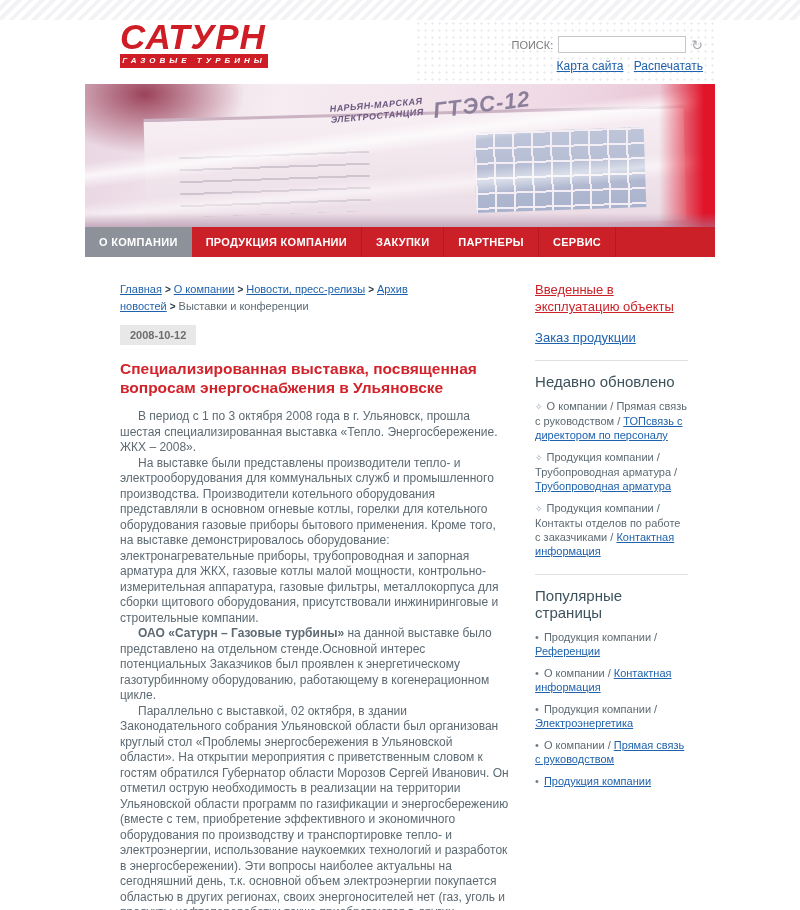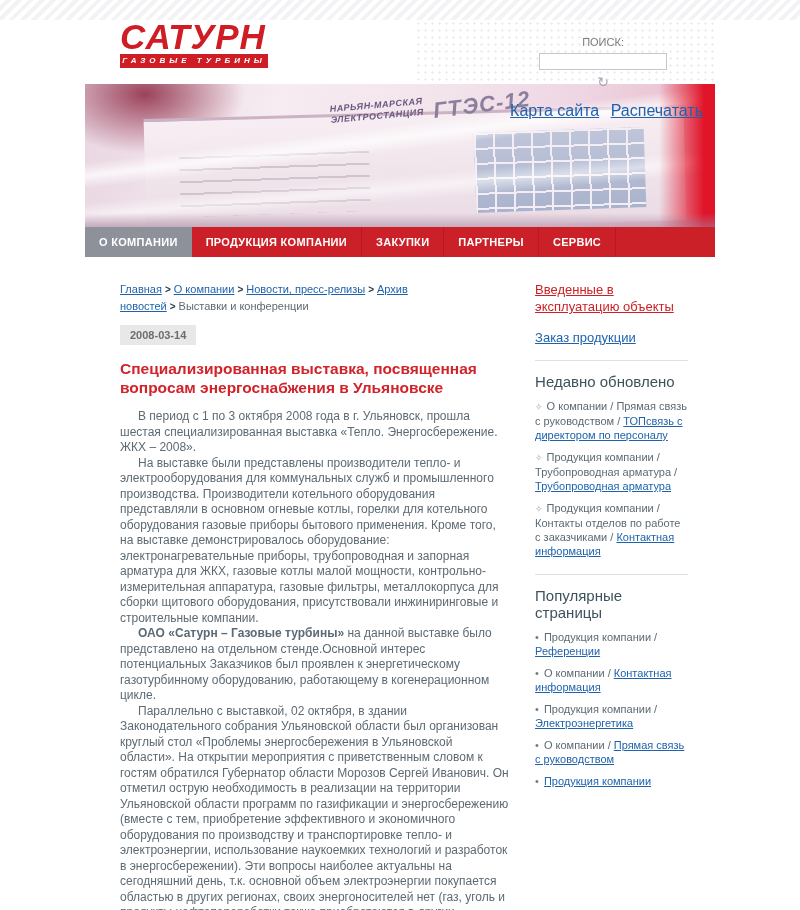--- a/index.html
+++ b/index.html
@@ -15,25 +15,25 @@
 
   
   .header { position:relative; height:64px; background:#fff; }
   .header::after { content:""; position:absolute; right:0; top:0; width:300px; height:64px;
     background-image:radial-gradient(#e7e7ee 1px, transparent 1.2px); background-size:7px 7px; opacity:.8; }
   .logo { position:absolute; left:35px; top:0; z-index:2; }
   .logo-title { font-size:35px; font-weight:bold; font-style:italic; color:#cf1d26; letter-spacing:1px; line-height:34px; }
   .logo-bar { margin-top:0; width:148px; height:14px; background:#cf1d26; color:#fff; font-size:8px; font-weight:bold;
     letter-spacing:4px; text-align:center; line-height:14px; font-style:italic; }
   .searchbox { position:absolute; right:12px; top:16px; z-index:2; text-align:right; font-size:11px; }
-  .search-row { display:flex; align-items:center; gap:5px; justify-content:flex-end;flex-direction:column; }
+  .search-row { display:flex; align-items:center; gap:5px; justify-content:flex-end; }
   .search-label { color:#7b7b7b; }
   .search-input { width:128px; height:17px; border:1px solid #c6c6cc; background:#fff; font-size:11px; padding:0 3px; }
   .search-icon { color:#a9a9b2; font-size:14px; line-height:14px; }
-  .header-links { margin-top:13px; font-size:16px; }
+  .header-links { margin-top:6px; font-size:12px; }
   .header-links a { margin-left:7px; }
 
   
   .hero { position:relative; height:143px; overflow:hidden;
     background:linear-gradient(100deg,#e9d6e2 0%, #f6ecf1 30%, #f3e4ec 55%, #eed7e3 75%, #e8b9c9 100%); }
   .hero-maroon { position:absolute; left:-40px; top:-50px; width:200px; height:120px;
     background:radial-gradient(closest-side,#8d2742,rgba(141,39,66,0)); opacity:.85; }
   .hero-redright { position:absolute; right:0; top:0; width:56px; height:143px;
     background:linear-gradient(to right, rgba(225,20,40,0), #e1152a 80%); }
   .hero-building { position:absolute; left:60px; top:28px; width:540px; height:115px;
@@ -134,21 +134,21 @@
       <div class="nav-item">ПАРТНЕРЫ</div>
       <div class="nav-item">СЕРВИС</div>
     </div>
 
     <div class="main">
       <div class="article">
         <div class="breadcrumb">
           <a>Главная</a><span class="sep">&gt;</span><a>О компании</a><span class="sep">&gt;</span><a>Новости, пресс-релизы</a><span class="sep">&gt;</span><a>Архив новостей</a><span class="sep">&gt;</span><span class="last">Выставки и конференции</span>
         </div>
 
-        <div class="datebadge">2008-03-14</div>
+        <div class="datebadge">2008-10-12</div>
 
         <div class="article-title">Специализированная выставка, посвященная вопросам энергоснабжения в Ульяновске</div>
 
         <div class="article-body">
           <p>В период с 1 по 3 октября 2008 года в г. Ульяновск, прошла шестая специализированная выставка «Тепло. Энергосбережение. ЖКХ – 2008».</p>
           <p>На выставке были представлены производители тепло- и электрооборудования для коммунальных служб и промышленного производства. Производители котельного оборудования представляли в основном огневые котлы, горелки для котельного оборудования газовые приборы бытового применения. Кроме того, на выставке демонстрировалось оборудование: электронагревательные приборы, трубопроводная и запорная арматура для ЖКХ, газовые котлы малой мощности, контрольно-измерительная аппаратура, газовые фильтры, металлокорпуса для сборки щитового оборудования, присутствовали инжиниринговые и строительные компании.</p>
           <p><b>ОАО «Сатурн – Газовые турбины»</b><span> на данной выставке было представлено на отдельном стенде.Основной интерес потенциальных Заказчиков был проявлен к энергетическому газотурбинному оборудованию, работающему в когенерационном цикле.</span></p>
           <p>Параллельно с выставкой, 02 октября, в здании Законодательного собрания Ульяновской области был организован круглый стол «Проблемы энергосбережения в Ульяновской области». На открытии мероприятия с приветственным словом к гостям обратился Губернатор области Морозов Сергей Иванович. Он отметил острую необходимость в реализации на территории Ульяновской области программ по газификации и энергосбережению (вместе с тем, приобретение эффективного и экономичного оборудования по производству и транспортировке тепло- и электроэнергии, использование наукоемких технологий и разработок в энергосбережении). Эти вопросы наиболее актуальны на сегодняшний день, т.к. основной объем электроэнергии покупается областью в других регионах, своих энергоносителей нет (газ, уголь и продукты нефтепереработки также приобретаются в других регионах). В связи с относительной развитостью лесозаготовительной и пищевой промышленностями, первоочередная задача на сегодня – использование пищевых отходов и продуктов лесопереработки в качестве энергоносителей.</p>
         </div>
 

